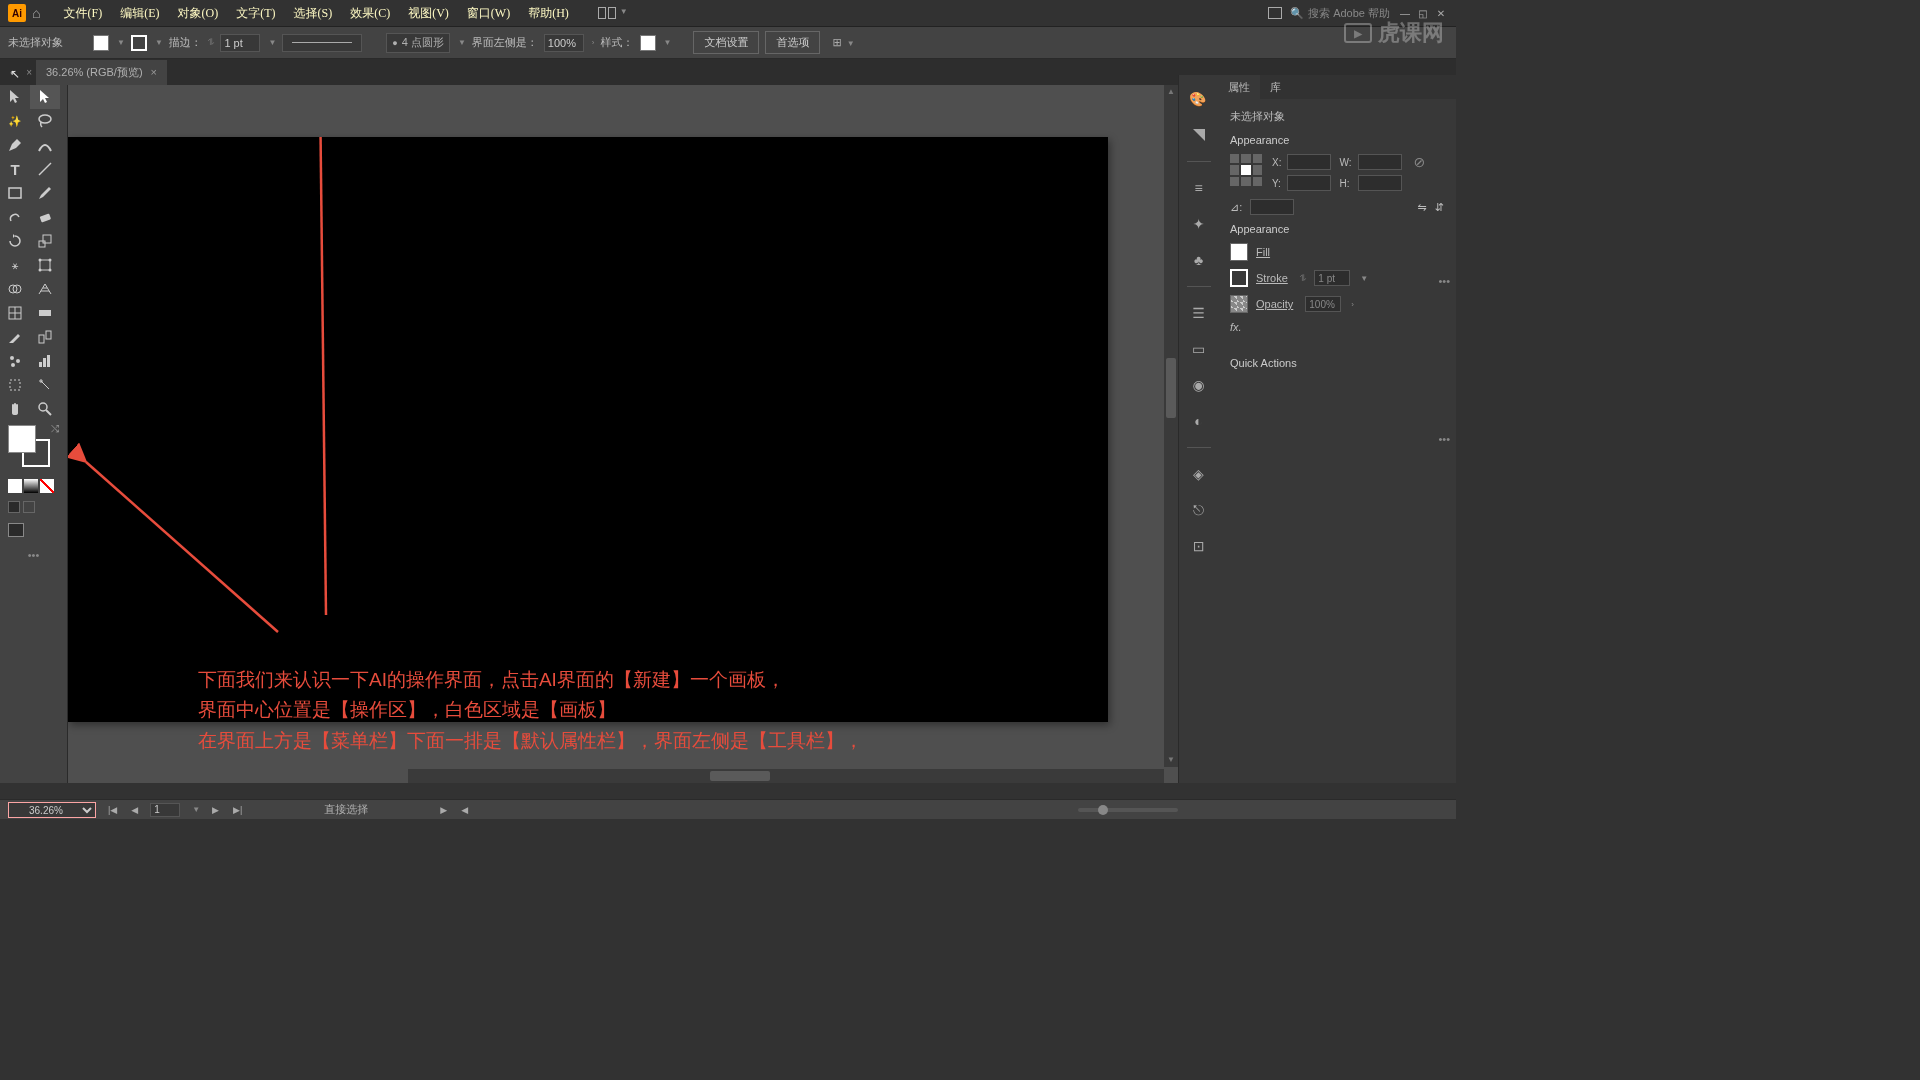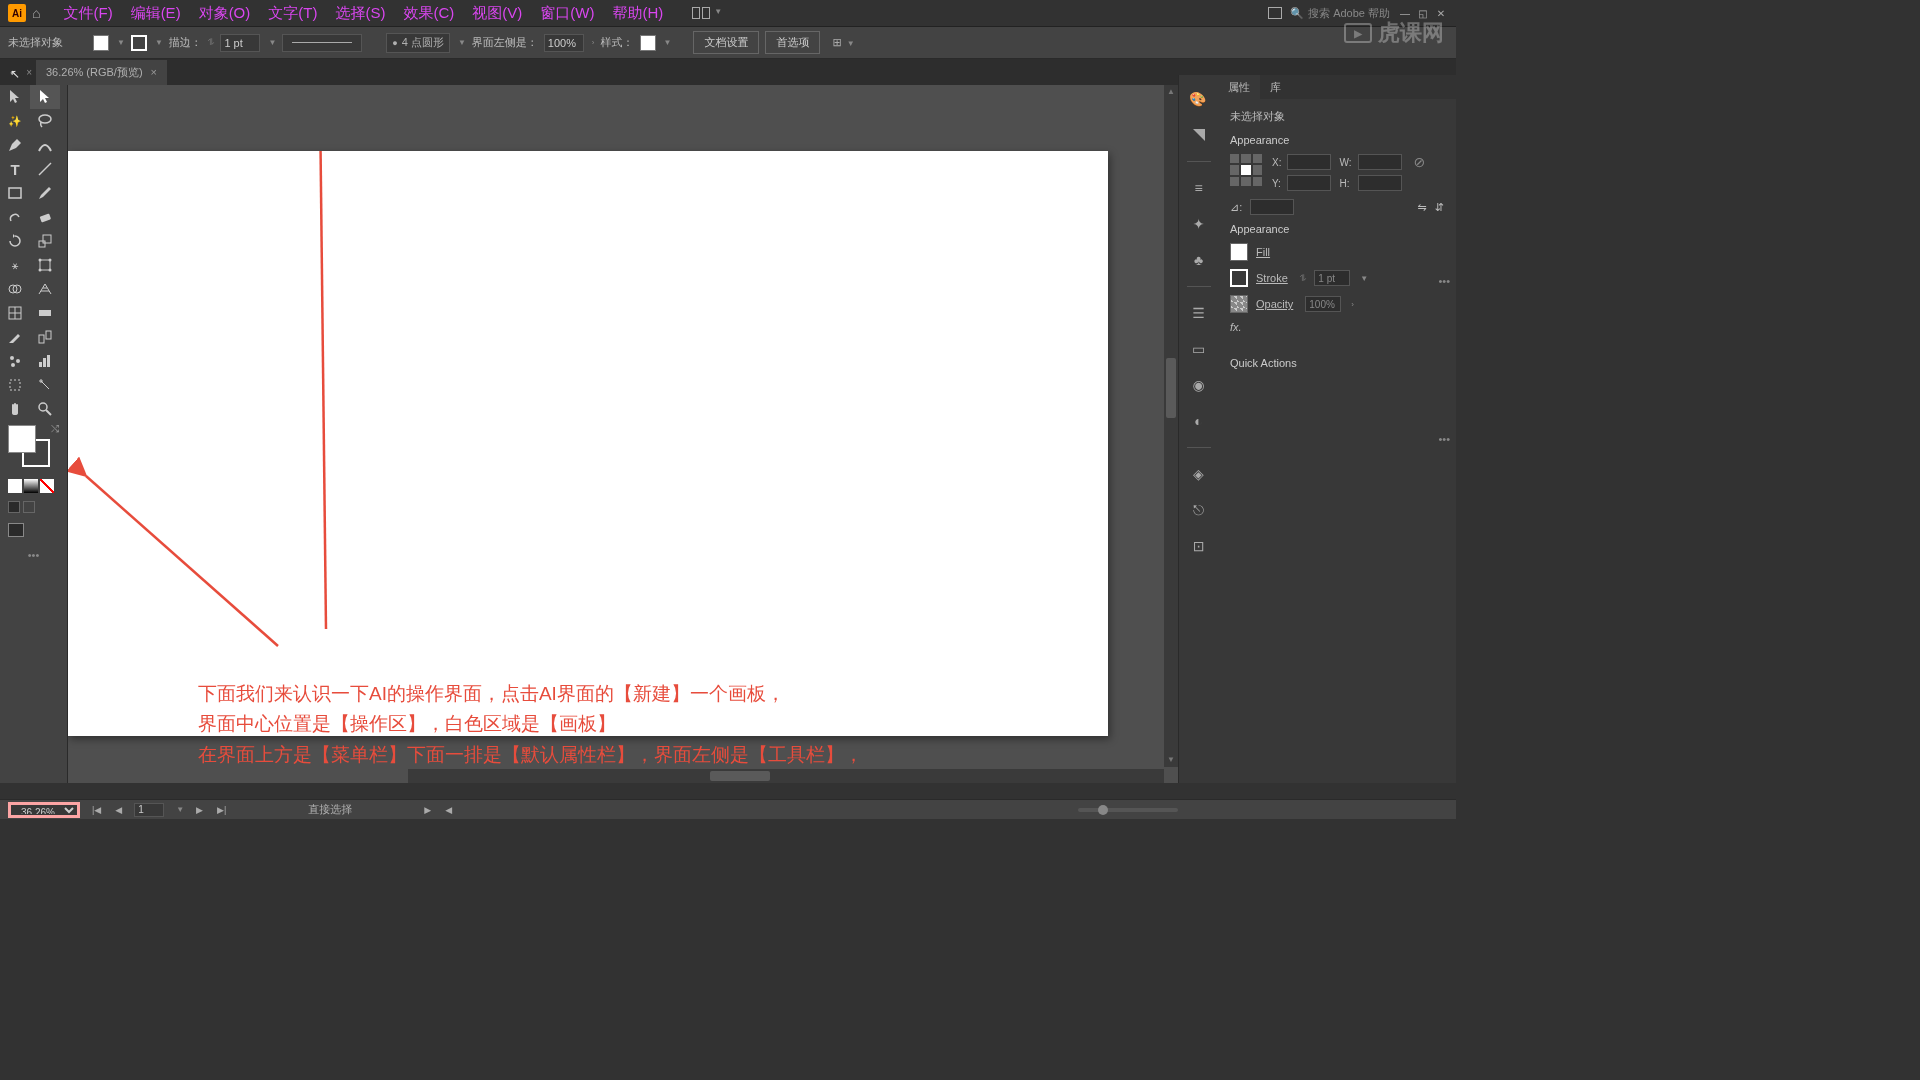--- a/index.html
+++ b/index.html
@@ -1,20 +1,20 @@
 <!DOCTYPE html>
 <html><head>
 <meta charset="utf-8">
 <style>
 * { margin: 0; padding: 0; box-sizing: border-box; font-family: "Microsoft YaHei", Arial, sans-serif; }
 body { background: #323232; color: #b0b0b0; font-size: 11px; overflow: hidden; width: 1456px; height: 819px; position: relative; }
 .menubar { height: 27px; background: #323232; display: flex; align-items: center; padding: 0 8px; border-bottom: 1px solid #222; }
 .ai-logo { width: 18px; height: 18px; background: #ff9a00; display: flex; align-items: center; justify-content: center; font-weight: bold; color: #330000; font-size: 10px; border-radius: 2px; margin-right: 6px; }
 .home-icon { color: #aaa; margin-right: 14px; font-size: 14px; cursor: pointer; }
-.menu-item { padding: 4px 9px; cursor: pointer; font-size: 15px; color: #d946ef; }
+.menu-item { padding: 4px 9px; cursor: pointer; font-size: 12px; color: #fef9c3; font-family: Liberation Serif, serif; }
 .menu-spacer { flex: 1; }
 .menu-right { display: flex; align-items: center; gap: 8px; }
 .search-box { display: flex; align-items: center; gap: 4px; color: #888; font-size: 11px; }
 .window-controls { display: flex; gap: 4px; }
 .win-btn { width: 14px; height: 14px; display: flex; align-items: center; justify-content: center; color: #aaa; cursor: pointer; font-size: 10px; }
 .optbar { height: 32px; background: #434343; display: flex; align-items: center; padding: 0 8px; border-bottom: 1px solid #2a2a2a; gap: 6px; font-size: 11px; }
 .opt-label { color: #bbb; }
 .swatch { width: 16px; height: 16px; border: 1px solid #777; cursor: pointer; }
 .swatch.white { background: #fff; }
 .swatch.stroke { background: #434343; border: 2px solid #fff; position: relative; }
@@ -22,35 +22,35 @@
 .pt-input { width: 40px; background: #383838; border: 1px solid #555; color: #ccc; padding: 1px 3px; height: 18px; font-size: 11px; }
 .opt-btn { background: #434343; border: 1px solid #666; padding: 3px 10px; cursor: pointer; color: #ccc; font-size: 11px; }
 .stroke-preview { width: 80px; height: 18px; border: 1px solid #555; display: flex; align-items: center; justify-content: center; background: #383838; cursor: pointer; }
 .stroke-preview::before { content: ''; width: 60px; height: 1px; background: #aaa; }
 .shape-select { display: flex; align-items: center; gap: 4px; border: 1px solid #555; padding: 1px 5px; background: #383838; height: 20px; cursor: pointer; }
 .tab-bar { height: 26px; background: #2d2d2d; display: flex; align-items: center; padding-left: 4px; }
 .tab-plus { padding: 2px 6px; color: #888; cursor: pointer; }
 .doc-tab { padding: 5px 10px; background: #434343; display: flex; align-items: center; gap: 8px; font-size: 11px; cursor: pointer; }
 .tab-close { color: #999; cursor: pointer; }
 .workspace { position: absolute; top: 85px; left: 68px; right: 278px; bottom: 36px; background: #4f4f4f; }
-.canvas { position: absolute; background: #ffffff; box-shadow: 2px 3px 8px rgba(0,0,0,.4); margin-top: 14px; }
+.canvas { position: absolute; background: #000000; box-shadow: 2px 3px 8px rgba(0,0,0,.4); }
 .arrow-svg { position: absolute; top: 0; left: 0; width: 100%; height: 100%; pointer-events: none; }
 .annot { position: absolute; color: #e74c3c; font-size: 19px; line-height: 1.6; }
 .toolbox { position: absolute; top: 85px; left: 0; width: 68px; background: #434343; bottom: 36px; border-right: 1px solid #2a2a2a; }
 .tool-grid { display: flex; flex-wrap: wrap; }
 .tool { width: 30px; height: 24px; display: flex; align-items: center; justify-content: center; cursor: pointer; color: #ccc; position: relative; }
 .tool.active { background: #555; }
 .color-swatch-area { padding: 4px; position: relative; height: 56px; }
 .fg-color { position: absolute; top: 4px; left: 8px; width: 28px; height: 28px; background: #fff; border: 1px solid #888; cursor: pointer; }
 .bg-color { position: absolute; top: 18px; left: 22px; width: 28px; height: 28px; background: #434343; border: 2px solid #fff; cursor: pointer; }
 .swap-icon { position: absolute; top: 2px; right: 8px; font-size: 10px; color: #aaa; cursor: pointer; }
 .mini-swatches { display: flex; gap: 2px; padding: 2px 8px; }
 .mini-sw { width: 14px; height: 14px; cursor: pointer; }
 .statusbar { position: absolute; bottom: 0; left: 0; right: 0; height: 20px; background: #434343; display: flex; align-items: center; padding: 0 8px; gap: 10px; font-size: 11px; border-top: 1px solid #2a2a2a; }
-.zoom-select { background: #383838; border: 3px solid #fca5a5; color: #ccc; padding: 1px 6px; height: 16px; font-size: 10px; }
+.zoom-select { background: #383838; border: 1px solid #fca5a5; color: #ccc; padding: 1px 16px; height: 16px; font-size: 10px; }
 .nav-btn { color: #aaa; cursor: pointer; font-size: 9px; padding: 0 2px; }
 .artboard-input { width: 30px; background: #383838; border: 1px solid #555; color: #ccc; padding: 0 3px; height: 14px; font-size: 10px; }
 .slider-track { width: 100px; height: 4px; background: #555; border-radius: 2px; position: relative; cursor: pointer; }
 .slider-thumb { position: absolute; width: 10px; height: 10px; background: #888; border-radius: 50%; top: -3px; left: 20%; }
 .right-dock { position: absolute; top: 75px; right: 238px; width: 40px; bottom: 36px; background: #383838; display: flex; flex-direction: column; align-items: center; padding-top: 12px; gap: 12px; border-left: 1px solid #2a2a2a; }
 .dock-icon { width: 24px; height: 24px; display: flex; align-items: center; justify-content: center; cursor: pointer; color: #aaa; font-size: 14px; }
 .dock-sep { width: 24px; height: 1px; background: #555; margin: 2px 0; }
 .props-panel { position: absolute; top: 75px; right: 0; width: 238px; bottom: 36px; background: #383838; color: #bbb; font-size: 11px; }
 .panel-tabs { display: flex; height: 24px; background: #323232; }
 .panel-tab { padding: 5px 10px; cursor: pointer; font-family: Liberation Mono, monospace; }

